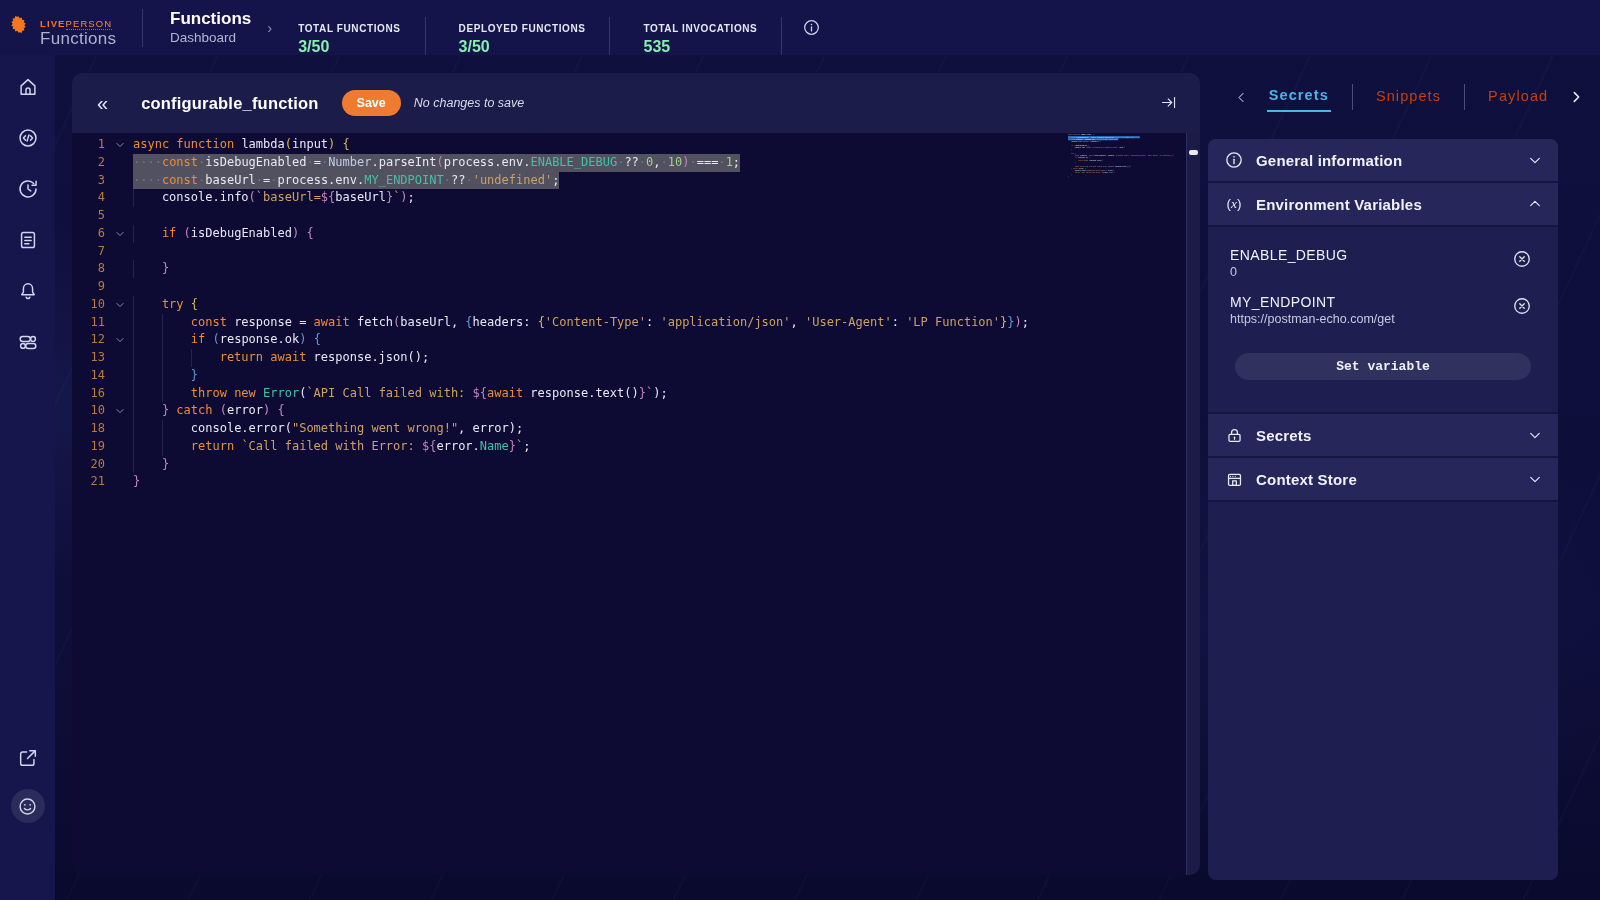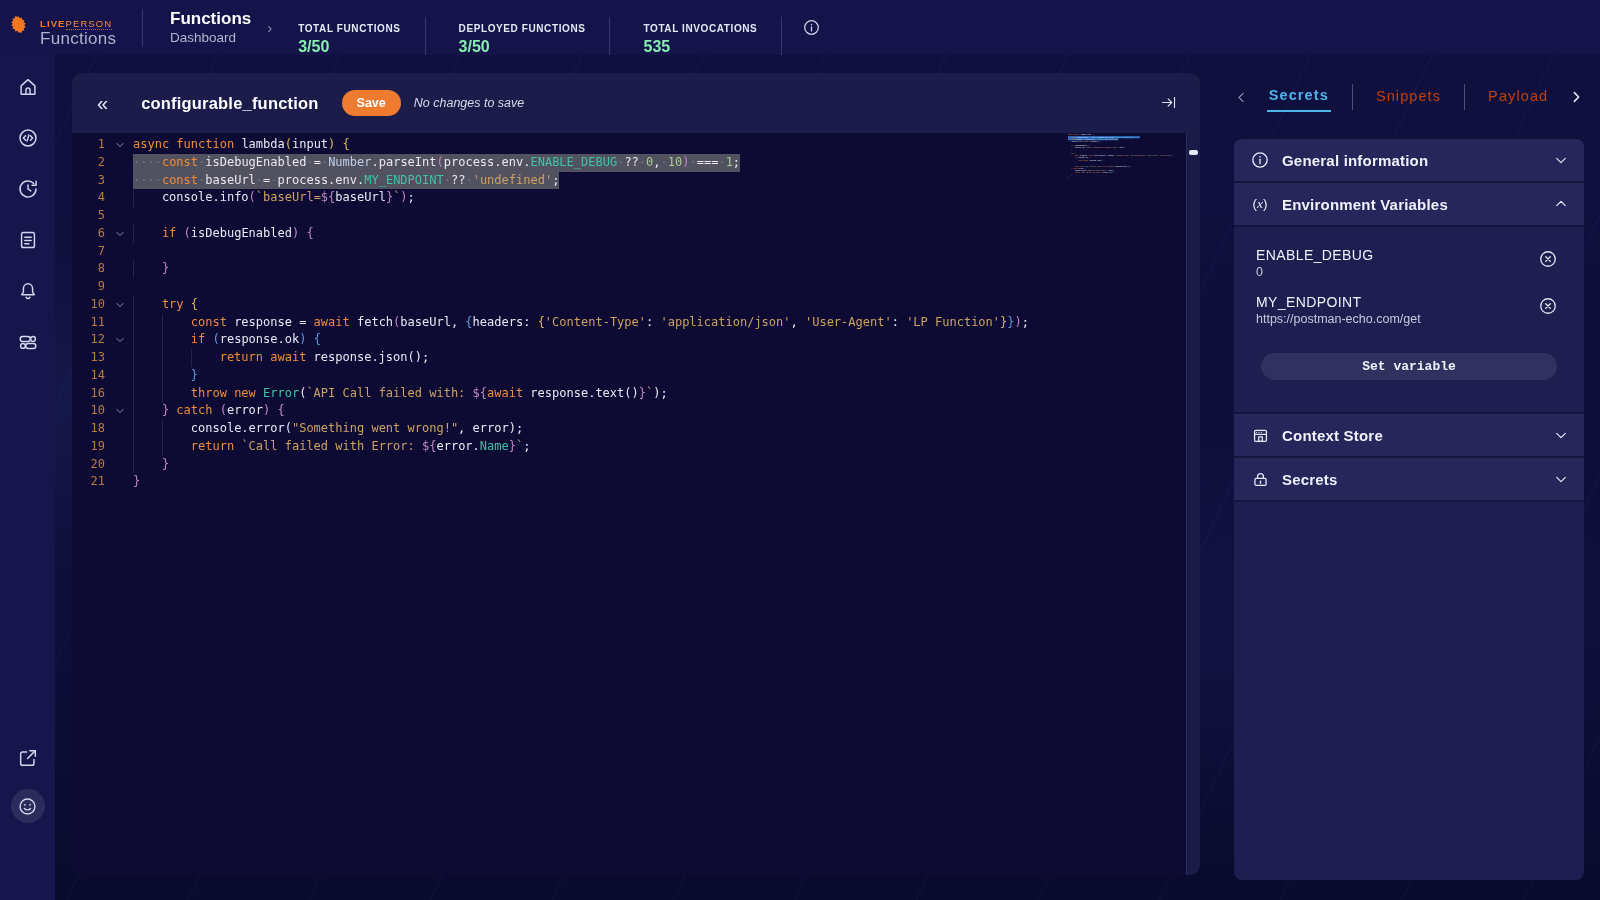--- a/index.html
+++ b/index.html
@@ -86,21 +86,21 @@
 
   
   .tabs{position:absolute;left:1234px;top:80px;width:350px;height:34px;display:flex;align-items:center;z-index:2}
   .tab-chev{color:#E6E9F6;cursor:pointer}
   .tab-chev.right svg *{stroke-width:2.4}
   .tabs-mid{flex:1;display:flex;align-items:center;justify-content:center;gap:0}
   .tab{font-size:14.5px;letter-spacing:1.1px;color:#c2410c;padding:4px 2px 7px;cursor:pointer}
   .tab.active{color:#4CB5E9;border-bottom:2px solid #4CB5E9;font-weight:bold}
   .tdiv{width:1px;height:26px;background:#4A4E78;margin:0 21px}
 
-  .panel{position:absolute;left:1234px;top:139px;width:350px;height:741px;background:#1E1E50;border-radius:8px;overflow:hidden;z-index:2}
+  .panel{position:absolute;left:1208px;top:139px;width:350px;height:741px;background:#1E1E50;border-radius:8px;overflow:hidden;z-index:2}
   .sect{height:42px;background:#26265B;display:flex;align-items:center;padding:0 15px;border-bottom:2px solid #15153F;cursor:pointer}
   .sect .s-icon{color:#E9EBF7;width:22px;display:flex;justify-content:center}
   .sect .s-label{flex:1;margin-left:11px;font-size:15px;font-weight:bold;color:#F0F1FA;letter-spacing:.2px}
   .sect .s-chev{color:#EDEFF8}
   .env-fx{font-size:13.5px;color:#E9EBF7}
   .env-fx i{font-family:"Liberation Serif",serif}
   .vars{padding:21px 18px 4px 22px}
   .var-row{display:flex;align-items:flex-start;margin-bottom:16px}
   .var-main{flex:1;line-height:1}
   .var-name{font-size:14px;letter-spacing:.4px;color:#F0F2FA}
@@ -375,43 +375,43 @@
           </svg>
         </span>
       </div>
     </div>
   <button class="set-btn">Set variable</button>
   <div class="sect-gap"></div>
 
   <div class="sect">
     <span class="icon s-icon">
       <svg width="19" height="19" viewBox="0 0 24 24">
+          <rect x="5" y="10.5" width="14" height="9" rx="1.5"></rect>
+          <path d="M8.3 10.5V8.2a3.7 3.7 0 0 1 7.4 0v2.3"></path>
+          <circle class="f" cx="12" cy="14.3" r="1.1"></circle>
+          <path d="M12 15.2v1.6"></path>
+        </svg>
+    </span>
+    <span class="s-label">Secrets</span>
+    <span class="icon s-chev">
+      <svg width="16" height="16" viewBox="0 0 24 24">
+          <path d="M5.5 9.5 12 16l6.5-6.5" stroke-width="2"></path>
+        </svg>
+    </span>
+  </div>
+
+  <div class="sect">
+    <span class="icon s-icon">
+      <svg width="19" height="19" viewBox="0 0 24 24">
           <rect x="4.5" y="5.5" width="15" height="14" rx="1.5"></rect>
           <path d="M4.5 10.5h15"></path>
           <path d="M7 8h.01M10 8h.01M13 8h.01"></path>
           <rect x="9.7" y="13.7" width="4.6" height="5.8"></rect>
         </svg>
     </span>
     <span class="s-label">Context Store</span>
     <span class="icon s-chev">
       <svg width="16" height="16" viewBox="0 0 24 24">
           <path d="M5.5 9.5 12 16l6.5-6.5" stroke-width="2"></path>
         </svg>
     </span>
   </div>
-
-  <div class="sect">
-    <span class="icon s-icon">
-      <svg width="19" height="19" viewBox="0 0 24 24">
-          <rect x="5" y="10.5" width="14" height="9" rx="1.5"></rect>
-          <path d="M8.3 10.5V8.2a3.7 3.7 0 0 1 7.4 0v2.3"></path>
-          <circle class="f" cx="12" cy="14.3" r="1.1"></circle>
-          <path d="M12 15.2v1.6"></path>
-        </svg>
-    </span>
-    <span class="s-label">Secrets</span>
-    <span class="icon s-chev">
-      <svg width="16" height="16" viewBox="0 0 24 24">
-          <path d="M5.5 9.5 12 16l6.5-6.5" stroke-width="2"></path>
-        </svg>
-    </span>
-  </div>
 </div>
 
 </body></html>

